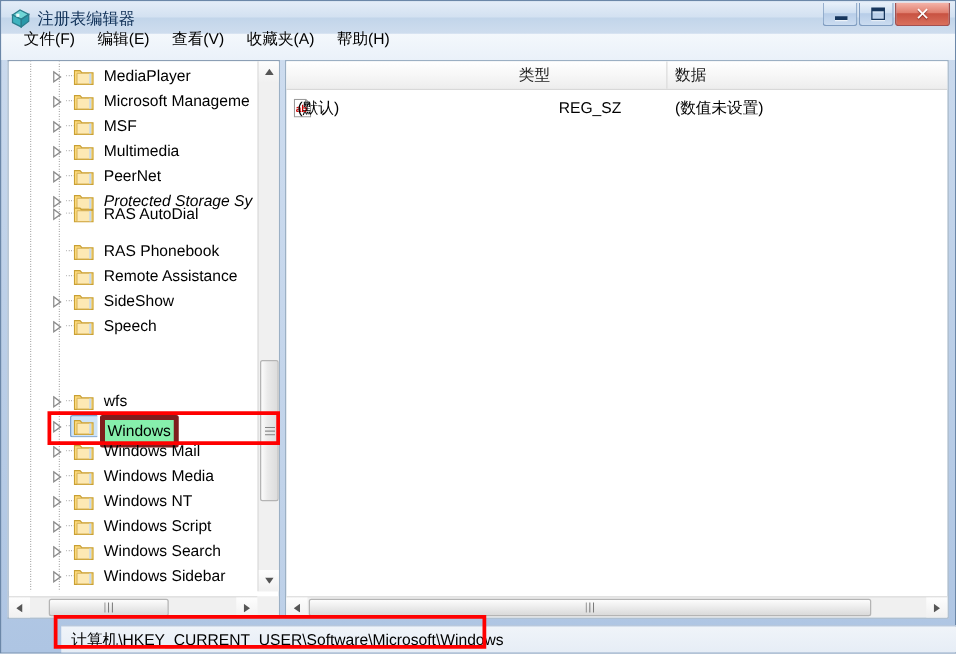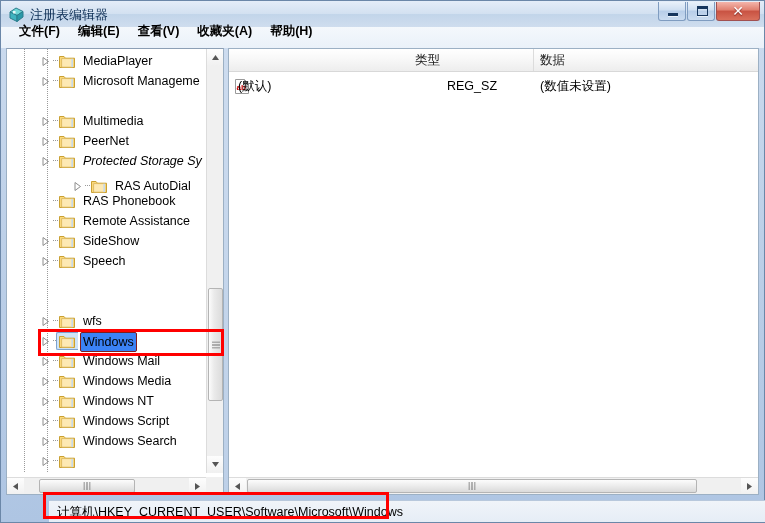--- a/index.html
+++ b/index.html
@@ -111,21 +111,20 @@
     align-items: center;
     padding-left: 9px;
     box-sizing: border-box;
   }
   .menu-item {
     font-size: 12.5px;
     color: #000000;
     padding: 2px 9px 15px 9px;
     white-space: nowrap;
     cursor: default;
-    font-weight: bold;
   }
 
   
   .tree-panel {
     position: absolute;
     left: 6px; top: 48px;
     width: 218px; height: 447px;
     background: #ffffff;
     box-sizing: border-box;
     border: 1px solid #9cb0c4;
@@ -191,22 +190,22 @@
     left: 73px; top: 0;
     height: 20px;
     line-height: 20px;
     font-size: 12.5px;
     color: #000000;
     white-space: nowrap;
     padding: 0 3px;
   }
 
   .tree-row.selected .node-label {
-    background: #3b82f6;
-    border: 1px solid #7f1d1d;
+    background: #86efac;
+    border: 4px solid #7f1d1d;
     border-radius: 2px;
     line-height: 18px;
     height: 18px;
     top: 1px;
     padding: 0 2px;
   }
   .tree-row.selected .folder {
     background: transparent;
   }
   .sel-icon-box {
@@ -458,20 +457,34 @@
               </svg>
             </span>
             <span class="elbow"></span>
             <span class="folder"><svg width="16" height="14" viewBox="0 0 16 14">
                 <path d="M0.5 2.5 H5 L6.5 4.2 H15.5 V13.5 H0.5 Z" fill="#fbd97c" stroke="#c9a033" stroke-width="1"></path>
                 <path d="M2.6 4.6 H13.6 V13.2 H2.6 Z" fill="#fde9b4" stroke="#d8b257" stroke-width="0.8"></path>
                 <rect x="12.4" y="4.8" width="1.6" height="8.2" fill="#c6d9ea"></rect>
               </svg></span>
             <span class="node-label">Microsoft Manageme</span>
           </div>
+          <div class="tree-row" style="top: 42px;">
+            <span class="twisty">
+              <svg width="11" height="11" viewBox="0 0 11 11">
+                <path d="M3 1.5 L8.5 5.5 L3 9.5 Z" fill="none" stroke="#8d8d8d" stroke-width="1"></path>
+              </svg>
+            </span>
+            <span class="elbow"></span>
+            <span class="folder"><svg width="16" height="14" viewBox="0 0 16 14">
+                <path d="M0.5 2.5 H5 L6.5 4.2 H15.5 V13.5 H0.5 Z" fill="#fbd97c" stroke="#c9a033" stroke-width="1"></path>
+                <path d="M2.6 4.6 H13.6 V13.2 H2.6 Z" fill="#fde9b4" stroke="#d8b257" stroke-width="0.8"></path>
+                <rect x="12.4" y="4.8" width="1.6" height="8.2" fill="#c6d9ea"></rect>
+              </svg></span>
+            <span class="node-label">MSF</span>
+          </div>
           <div class="tree-row" style="top: 62px;">
             <span class="twisty">
               <svg width="11" height="11" viewBox="0 0 11 11">
                 <path d="M3 1.5 L8.5 5.5 L3 9.5 Z" fill="none" stroke="#8d8d8d" stroke-width="1"></path>
               </svg>
             </span>
             <span class="elbow"></span>
             <span class="folder"><svg width="16" height="14" viewBox="0 0 16 14">
                 <path d="M0.5 2.5 H5 L6.5 4.2 H15.5 V13.5 H0.5 Z" fill="#fbd97c" stroke="#c9a033" stroke-width="1"></path>
                 <path d="M2.6 4.6 H13.6 V13.2 H2.6 Z" fill="#fde9b4" stroke="#d8b257" stroke-width="0.8"></path>
@@ -500,21 +513,21 @@
               </svg>
             </span>
             <span class="elbow"></span>
             <span class="folder"><svg width="16" height="14" viewBox="0 0 16 14">
                 <path d="M0.5 2.5 H5 L6.5 4.2 H15.5 V13.5 H0.5 Z" fill="#fbd97c" stroke="#c9a033" stroke-width="1"></path>
                 <path d="M2.6 4.6 H13.6 V13.2 H2.6 Z" fill="#fde9b4" stroke="#d8b257" stroke-width="0.8"></path>
                 <rect x="12.4" y="4.8" width="1.6" height="8.2" fill="#c6d9ea"></rect>
               </svg></span>
             <span class="node-label">Protected Storage Sy</span>
           </div>
-          <div class="tree-row" style="top: 127px; margin-left: 32px;">
+          <div class="tree-row" style="top: 112px;">
             <span class="twisty">
               <svg width="11" height="11" viewBox="0 0 11 11">
                 <path d="M3 1.5 L8.5 5.5 L3 9.5 Z" fill="none" stroke="#8d8d8d" stroke-width="1"></path>
               </svg>
             </span>
             <span class="elbow"></span>
             <span class="folder"><svg width="16" height="14" viewBox="0 0 16 14">
                 <path d="M0.5 2.5 H5 L6.5 4.2 H15.5 V13.5 H0.5 Z" fill="#fbd97c" stroke="#c9a033" stroke-width="1"></path>
                 <path d="M2.6 4.6 H13.6 V13.2 H2.6 Z" fill="#fde9b4" stroke="#d8b257" stroke-width="0.8"></path>
                 <rect x="12.4" y="4.8" width="1.6" height="8.2" fill="#c6d9ea"></rect>
@@ -671,20 +684,21 @@
               <svg width="11" height="11" viewBox="0 0 11 11">
                 <path d="M3 1.5 L8.5 5.5 L3 9.5 Z" fill="none" stroke="#8d8d8d" stroke-width="1"></path>
               </svg>
             </span>
             <span class="elbow"></span>
             <span class="folder"><svg width="16" height="14" viewBox="0 0 16 14">
                 <path d="M0.5 2.5 H5 L6.5 4.2 H15.5 V13.5 H0.5 Z" fill="#fbd97c" stroke="#c9a033" stroke-width="1"></path>
                 <path d="M2.6 4.6 H13.6 V13.2 H2.6 Z" fill="#fde9b4" stroke="#d8b257" stroke-width="0.8"></path>
                 <rect x="12.4" y="4.8" width="1.6" height="8.2" fill="#c6d9ea"></rect>
               </svg></span>
+            <span class="node-label">Windows Sidebar</span>
           </div>
         </div>
     </div>
 
     <div class="vscroll">
       <div class="sb-arrow up">
         <svg width="7" height="5" viewBox="0 0 7 5">
             <path d="M3.5 0 L7 5 L0 5 Z" fill="#555"></path>
           </svg>
       </div>

